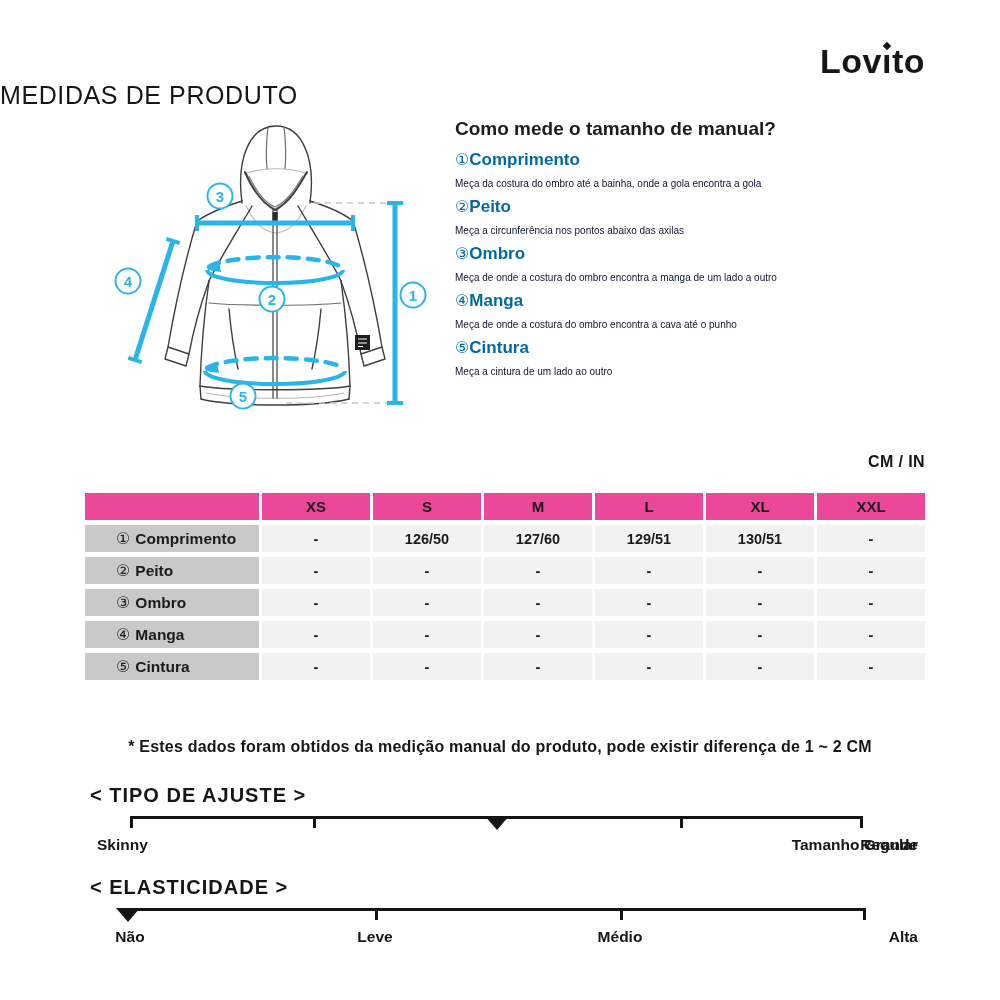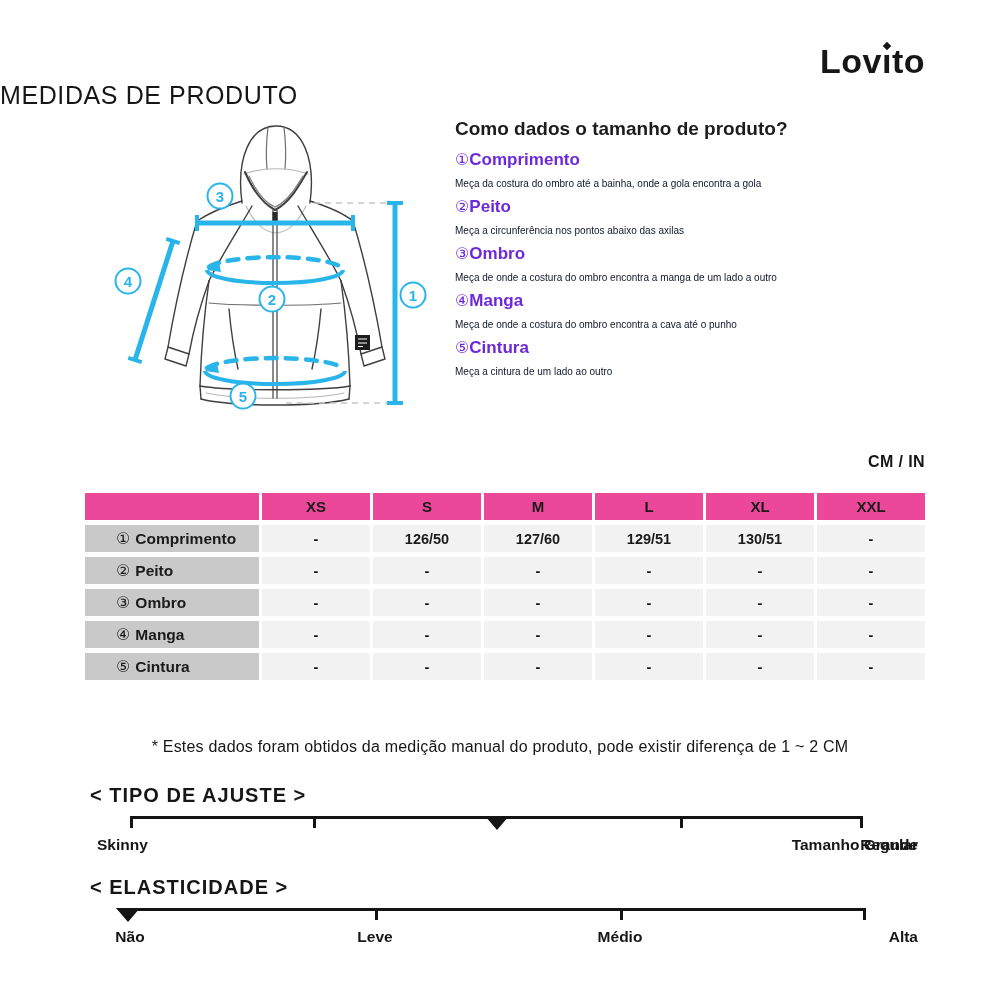--- a/index.html
+++ b/index.html
@@ -18,21 +18,21 @@
     letter-spacing:.5px;
   }
   .logo .logo-i{position:relative;display:inline-block;}
   .logo .logo-dot{
     position:absolute;top:1px;left:50%;width:6px;height:6px;background:#161616;
     transform:translateX(-50%) rotate(45deg);
   }
   
   .guide{position:absolute;left:455px;top:118px;width:492px;}
   .guide-heading{font-size:19px;font-weight:bold;margin:0 0 8px 0;color:#1c1c1c;}
-  .g-label{font-size:17px;font-weight:bold;line-height:23.5px;color:#6d28d9;}
+  .g-label{font-size:17px;font-weight:bold;line-height:23.5px;color:#0369a1;}
   .g-label .g-num{font-weight:normal;font-size:16px;}
   .g-desc{font-size:10px;line-height:23.5px;color:#0f172a;}
   
   .diagram{position:absolute;left:88px;top:106px;width:345px;height:335px;}
   
   .units{position:absolute;top:453px;right:75px;font-size:16px;font-weight:bold;letter-spacing:.4px;}
   .tbl{
     position:absolute;left:85px;top:493px;width:840px;
     display:grid;grid-template-columns:174px repeat(6,1fr);gap:5px 3px;
   }
@@ -41,21 +41,21 @@
     background:#f2f2f2;font-size:14.5px;font-weight:bold;color:#1a1a1a;
   }
   .tbl .hd{background:#ec4899;font-size:15px;}
   .tbl .lbl{
     background:#c9c9c9;justify-content:flex-start;padding-left:31px;font-size:15.5px;
   }
   .tbl .lbl .r-num{font-weight:normal;font-size:16px;margin-right:5px;}
   
   .footnote{
     position:absolute;top:738px;left:0;right:0;text-align:center;
-    font-size:16px;font-weight:normal;letter-spacing:.2px;
+    font-size:16px;font-weight:bold;letter-spacing:.2px;
   }
   
   .scale{position:absolute;left:90px;width:828px;}
   .scale-fit{top:784px;}
   .scale-stretch{top:876px;}
   .scale-title{text-align:left;font-size:20px;font-weight:bold;letter-spacing:1px;}
   .rail{position:relative;height:15px;margin-top:9px;}
   .rail .line{position:absolute;top:0;height:3px;background:#141414;}
   .scale-fit .line{left:40px;right:55px;}
   .scale-stretch .line{left:38px;right:52px;}
@@ -186,21 +186,21 @@
       <text x="40" y="180.5">4</text>
     </g>
     <g>
       <circle cx="155" cy="290" r="12.5" fill="#ffffff" stroke="#29b5e9" stroke-width="2"></circle>
       <text x="155" y="295.5">5</text>
     </g>
   </g>
 </svg>
 
 <div class="guide">
-  <h2 class="guide-heading">Como dados o tamanho de produto?</h2>
+  <h2 class="guide-heading">Como mede o tamanho de manual?</h2>
 
   <div class="g-item">
     <div class="g-label"><span class="g-num">①</span><span>Comprimento</span></div>
     <div class="g-desc">Meça da costura do ombro até a bainha, onde a gola encontra a gola</div>
   </div>
   <div class="g-item">
     <div class="g-label"><span class="g-num">②</span><span>Peito</span></div>
     <div class="g-desc">Meça a circunferência nos pontos abaixo das axilas</div>
   </div>
   <div class="g-item">

